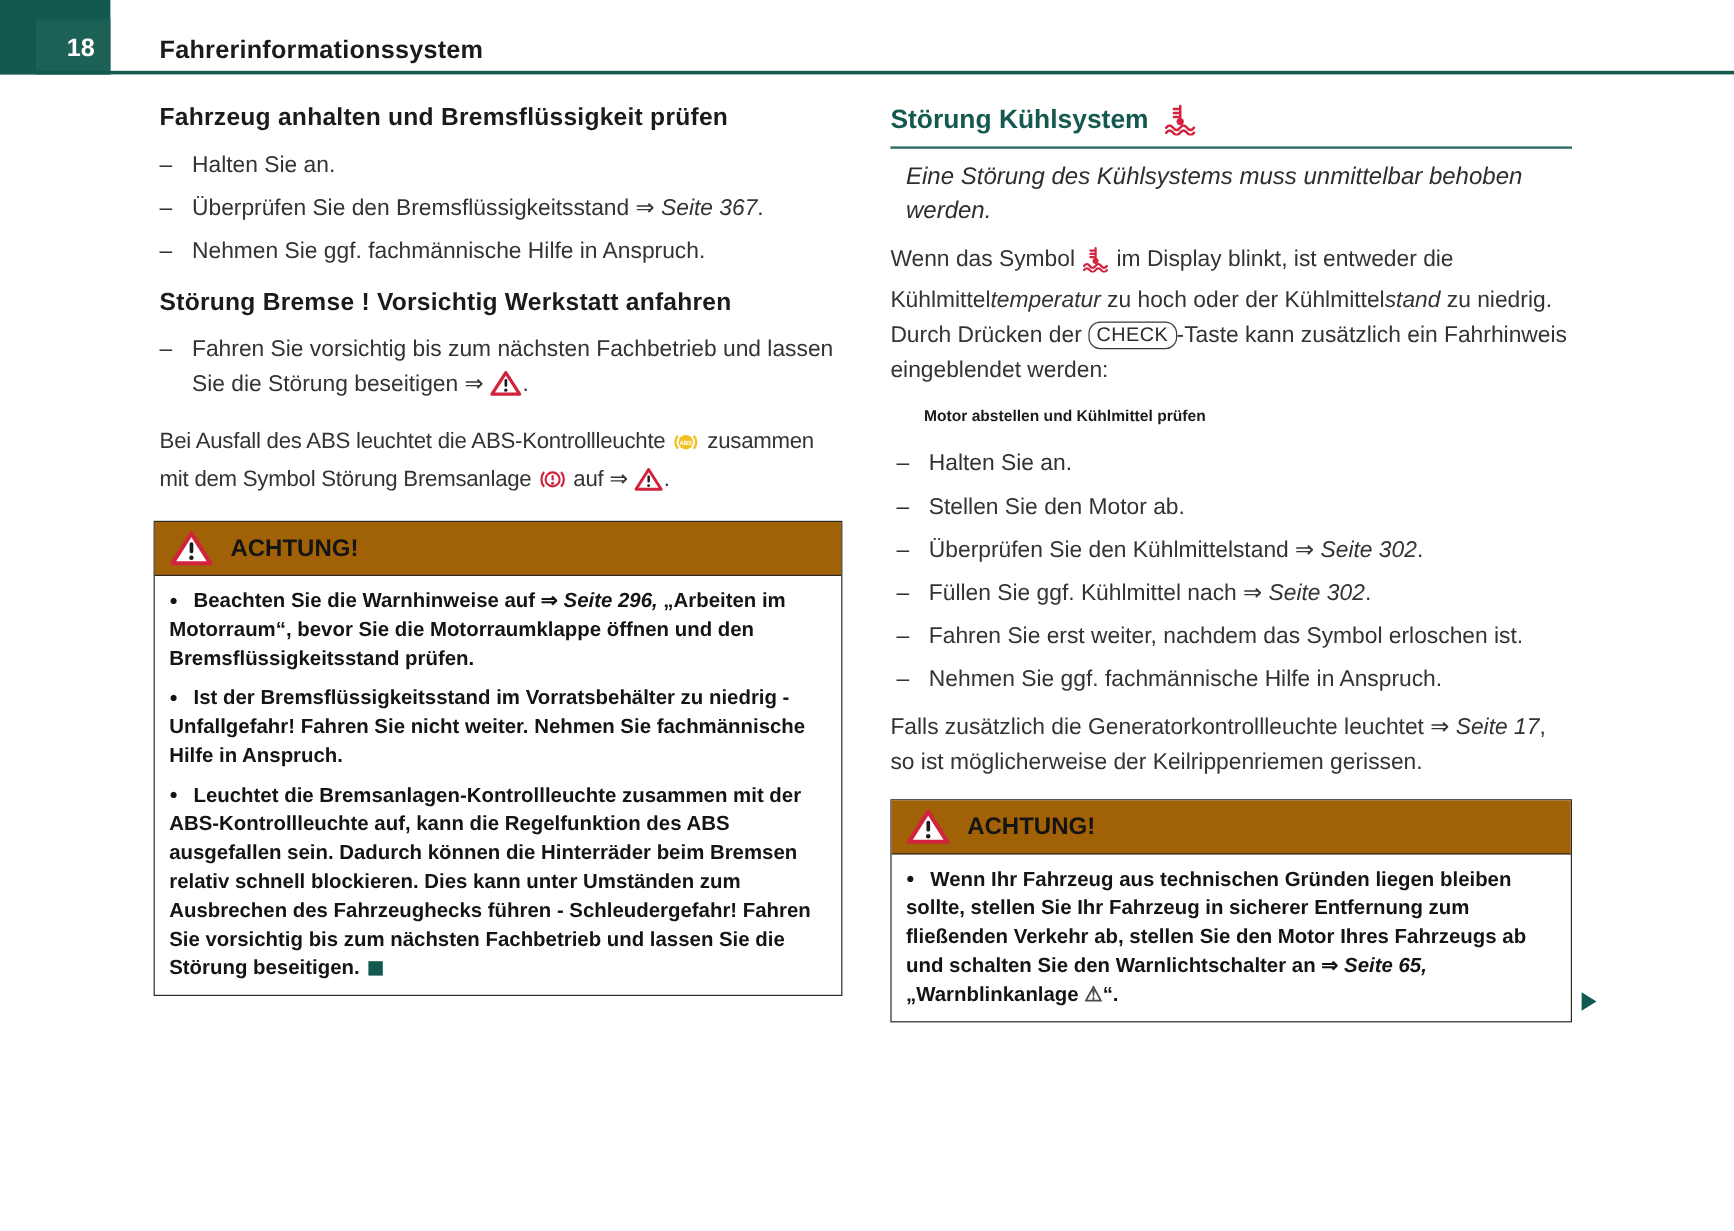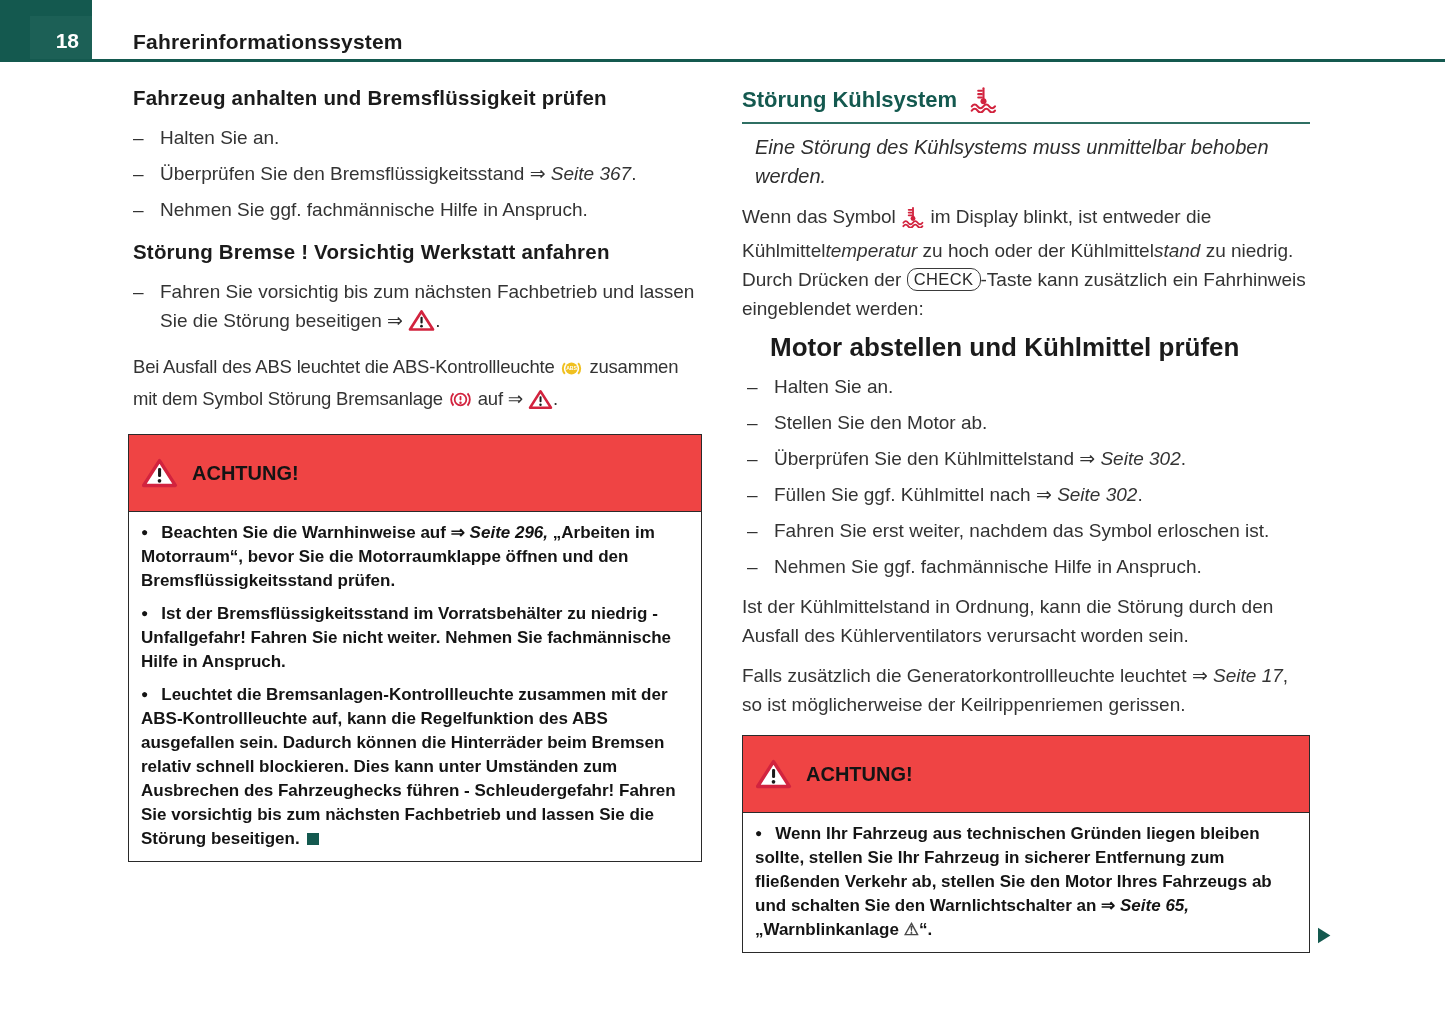--- a/index.html
+++ b/index.html
@@ -37,33 +37,33 @@
   .it { font-style:italic; }
 
   
   .h-cool {
     display:flex; align-items:center; gap:12px;
     font-size:22px; line-height:24px; font-weight:bold; color:#14594f;
     padding-bottom:9px; border-bottom:2px solid #2f6f63; margin:0;
   }
   .lead { font-style:italic; font-size:20px; line-height:29px; color:#2e2e2e; margin:9px 0 0 13px; }
   .rpara { font-size:19px; line-height:29px; color:#333; margin:11px 0 0 0; }
-  .subhead { font-size:26px; line-height:24px; font-weight:bold; color:#1b1b1b; margin:12px 0 0 28px; }
+  .subhead { font-size:13px; line-height:24px; font-weight:bold; color:#1b1b1b; margin:12px 0 0 28px; }
 
   .check-key {
     display:inline-block; border:1.7px solid #3a3a3a; border-radius:10px;
     padding:0 6px; line-height:21px; font-size:16.5px; letter-spacing:0.4px;
     color:#2a2a2a; transform:translateY(-1px);
   }
 
   
   .warnbox { border:1.7px solid #2a2a2a; background:#ffffff; margin-top:16px; position:relative; }
   .wb-head {
     display:flex; align-items:center; gap:14px;
-    background:#ef4444; border-bottom:1.7px solid #2a2a2a; padding:22px 12px;
+    background:#a16207; border-bottom:1.7px solid #2a2a2a; padding:6px 12px;
   }
   .wb-title { font-size:20px; font-weight:bold; color:#141414; }
   .wb-body { padding:8px 12px 10px 12px; }
   .wb-item { font-size:17px; line-height:24px; font-weight:bold; color:#141414; margin-bottom:8px; }
   .wb-item:last-child { margin-bottom:0; }
   .blt { font-size:12px; vertical-align:2px; padding-right:13px; }
 
   .endsq { display:inline-block; width:12px; height:12px; background:#14594f; margin-left:7px; vertical-align:-1px; }
 
   .icon-inline { display:inline-block; vertical-align:-5px; }
@@ -207,21 +207,20 @@
       <div class="li">
         <span class="marker">–</span>
         <div class="txt">Fahren Sie erst weiter, nachdem das Symbol erloschen ist.</div>
       </div>
       <div class="li">
         <span class="marker">–</span>
         <div class="txt">Nehmen Sie ggf. fachmännische Hilfe in Anspruch.</div>
       </div>
     </div>
 
-    <div class="rpara">Ist der Kühlmittelstand in Ordnung, kann die Störung durch den Ausfall des Kühlerventilators verursacht worden sein.</div>
 
     <div class="rpara">
       <span>Falls zusätzlich die Generatorkontrollleuchte leuchtet ⇒ </span><span class="it">Seite 17</span><span>, so ist möglicherweise der Keilrippenriemen gerissen.</span>
     </div>
 
     <div class="warnbox">
       <div class="wb-head">
         <span style="line-height:0;"><svg width="37" height="32" viewBox="0 0 28 24">
               <path d="M14 2.6 L26 21.4 H2 Z" fill="#ffffff" stroke="#d2233e" stroke-width="2.6" stroke-linejoin="round"></path>
               <rect x="12.9" y="8.2" width="2.3" height="6.8" rx="1" fill="#1a1a1a"></rect>

